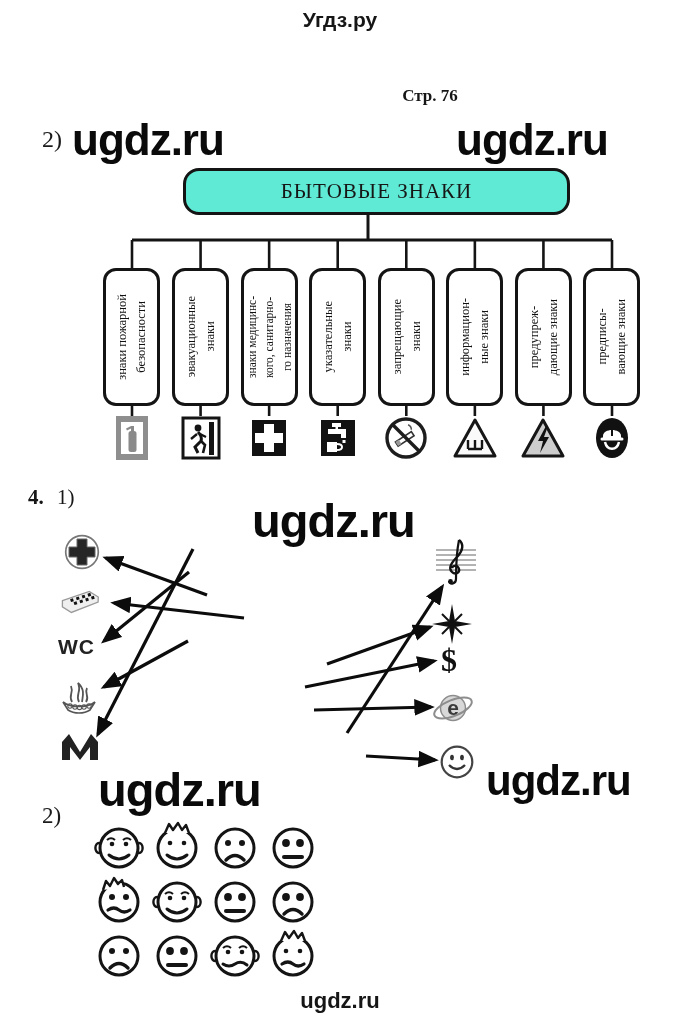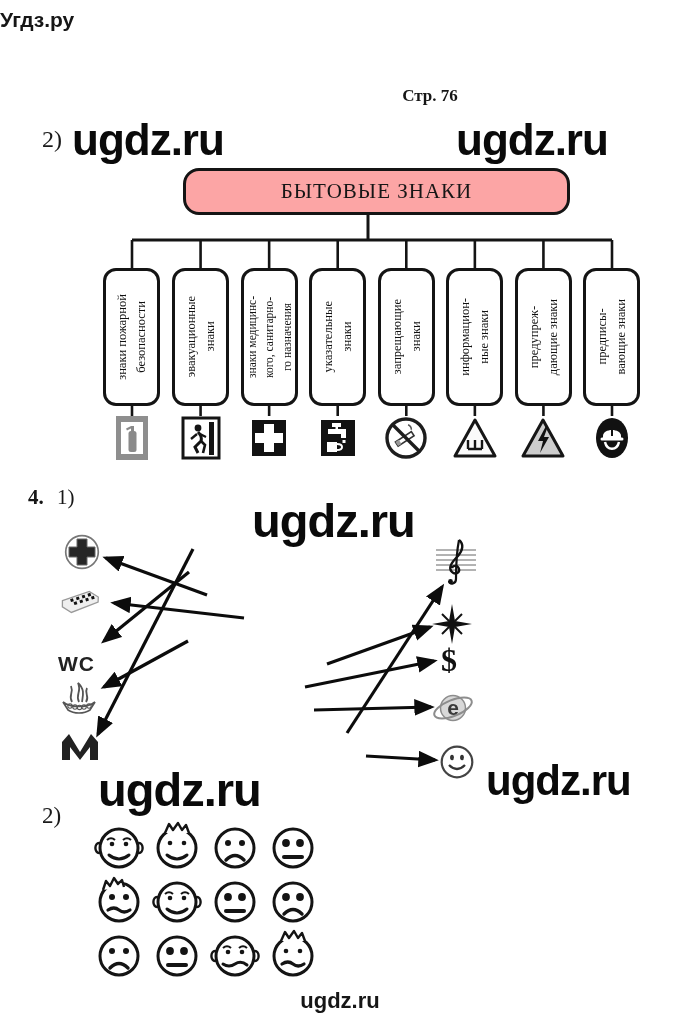--- a/index.html
+++ b/index.html
@@ -8,27 +8,27 @@
     font-family:"Liberation Serif","DejaVu Serif",serif;color:#161616;
     overflow:hidden;
   }
   .abs{position:absolute;}
   .sans{font-family:"Liberation Sans","DejaVu Sans",sans-serif;}
   .wm{
     font-family:"Liberation Sans","DejaVu Sans",sans-serif;
     font-weight:700;letter-spacing:-1px;color:#0a0a0a;line-height:1;
     white-space:nowrap;
   }
-  .site-title{top:8px;left:0;right:0;text-align:left;font-weight:700;font-size:21px;}
+  .site-title{top:8px;left:0;right:0;text-align:center;font-weight:700;font-size:21px;}
   .page-ref{top:86px;left:350px;width:160px;text-align:center;font-weight:700;font-size:17px;}
   .tlabel{font-size:23px;color:#1a1a1a;}
   
   .root-box{
     left:183px;top:168px;width:387px;height:47px;border:3px solid #141414;border-radius:16px;
-    display:flex;align-items:center;justify-content:center;background:#fca5a5;box-sizing:border-box;
+    display:flex;align-items:center;justify-content:center;background:#5eead4;box-sizing:border-box;
   }
   .root-box span{font-size:21px;letter-spacing:1px;}
   .branch-box{
     top:268px;width:57px;height:138px;border:3px solid #141414;border-radius:13px;background:#fff;
     box-sizing:border-box;display:flex;align-items:center;justify-content:center;
   }
   .branch-label{
     writing-mode:vertical-rl;transform:rotate(180deg);
     white-space:pre-line;text-align:center;font-size:12.5px;line-height:1.5;color:#111;
   }
@@ -189,21 +189,21 @@
         <rect x="19" y="8.6" width="3" height="3" transform="rotate(-9 20.5 10)"></rect>
         <rect x="25" y="7.7" width="3" height="3" transform="rotate(-9 26.5 9.2)"></rect>
         <rect x="31" y="6.8" width="3" height="3" transform="rotate(-9 32.5 8.3)"></rect>
         <rect x="16" y="13" width="3" height="3" transform="rotate(-9 17.5 14.5)"></rect>
         <rect x="22" y="12.1" width="3" height="3" transform="rotate(-9 23.5 13.6)"></rect>
         <rect x="28" y="11.2" width="3" height="3" transform="rotate(-9 29.5 12.7)"></rect>
         <rect x="34" y="10.3" width="3" height="3" transform="rotate(-9 35.5 11.8)"></rect>
       </g>
     </g>
   </svg>
-  <div class="abs sans" style="left:58px;top:122px;font-size:21px;font-weight:700;letter-spacing:1px;color:#222;">WC</div>
+  <div class="abs sans" style="left:58px;top:105px;font-size:21px;font-weight:700;letter-spacing:1px;color:#222;">WC</div>
   <svg class="abs" style="left:58px;top:150px;" width="42" height="36" viewBox="0 0 42 36">
     <path d="M14,22 C10,15 16,13 13,6" fill="none" stroke="#555" stroke-width="1.8"></path>
     <path d="M21,22 C17,14 24,12 20,3 C27,9 25,16 24,22" fill="none" stroke="#555" stroke-width="1.8"></path>
     <path d="M28,22 C32,16 26,14 29,8" fill="none" stroke="#555" stroke-width="1.8"></path>
     <path d="M5,22 C13,28 29,28 37,22 L32,30 C26,34 16,34 10,30 Z" fill="#fff" stroke="#555" stroke-width="1.7"></path>
     <g fill="none" stroke="#555" stroke-width="1.1">
       <circle cx="12" cy="26" r="2.2"></circle>
         <circle cx="17" cy="27" r="2.2"></circle>
         <circle cx="21.5" cy="27.4" r="2.2"></circle>
         <circle cx="26" cy="27" r="2.2"></circle>

